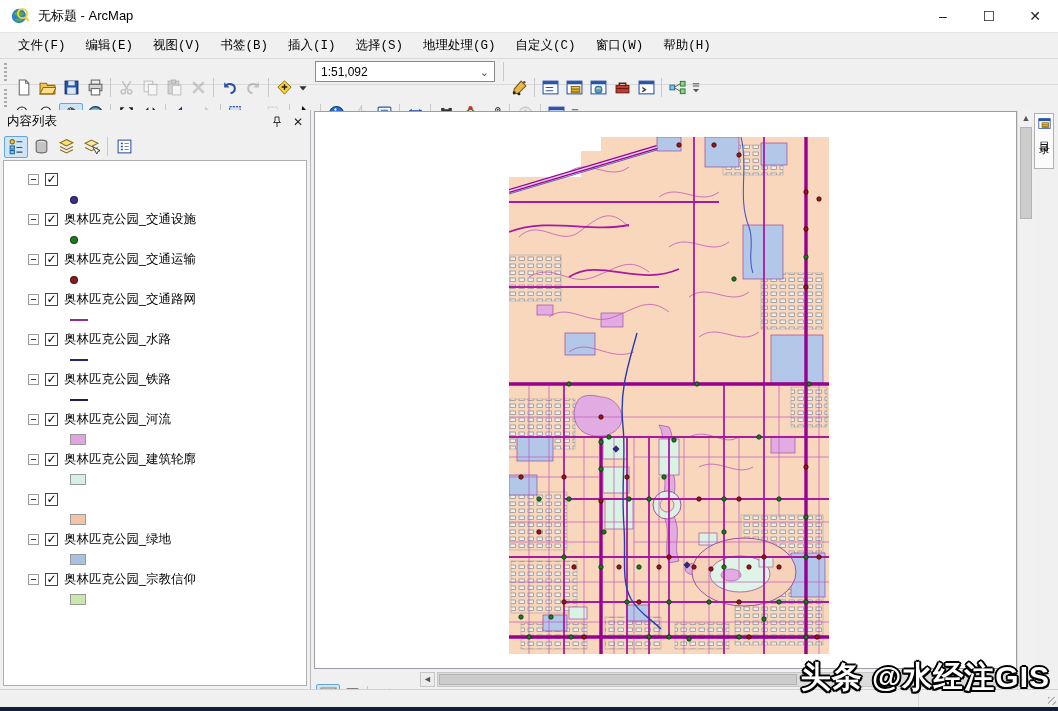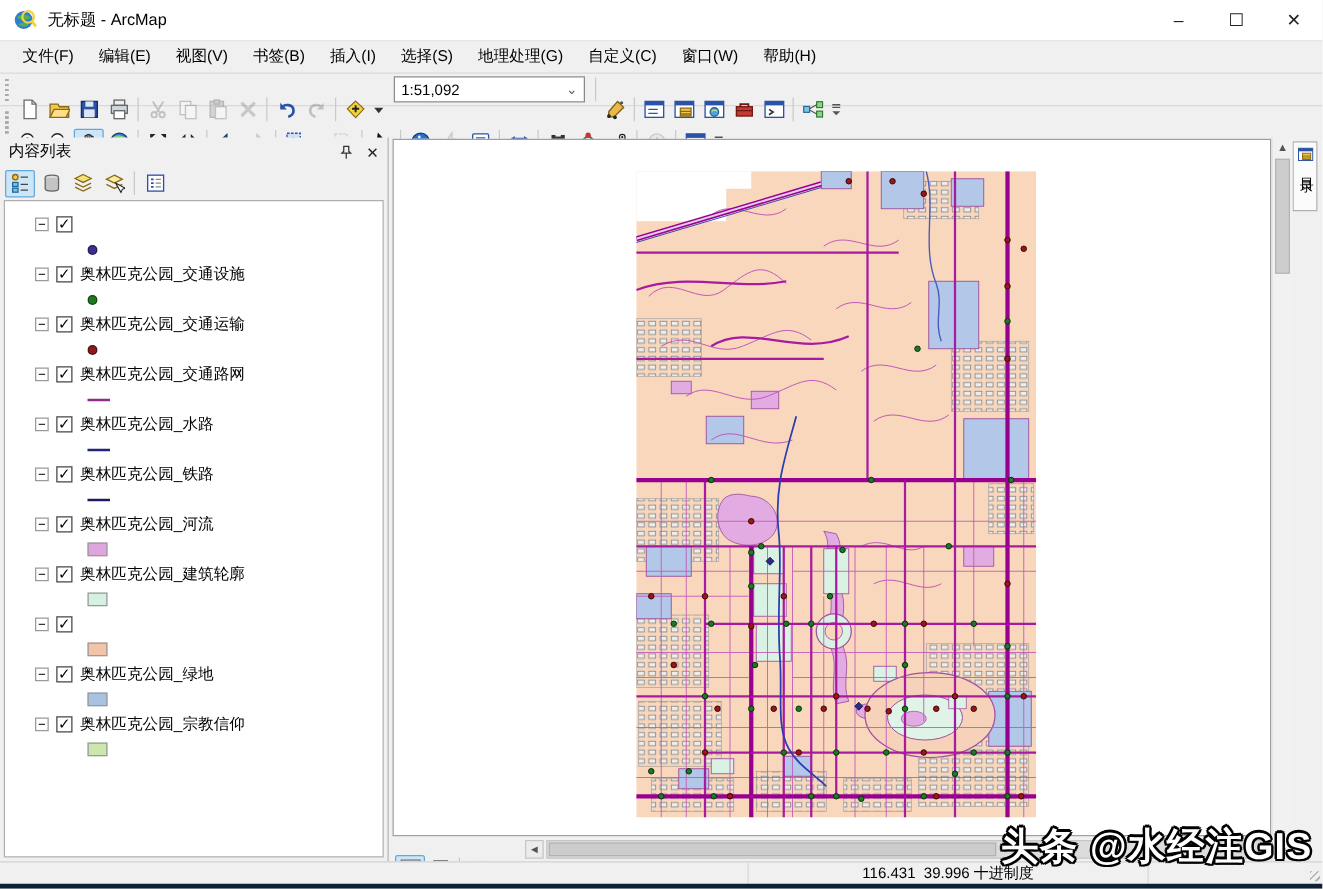--- a/index.html
+++ b/index.html
@@ -8,33 +8,33 @@
 
   
   .titlebar { height:32px; background:#fff; display:flex; align-items:center; padding:0 0 0 10px; gap:8px; }
   .app-icon svg { width:20px; height:20px; display:block; }
   .title-text { font-size:13px; }
   .win-controls { margin-left:auto; display:flex; height:100%; }
   .win-btn { width:46px; height:100%; display:flex; align-items:center; justify-content:center; font-size:14px; color:#222; }
 
   
   .menubar { height:26px; background:#f0f0f0; display:flex; align-items:center; padding:0 8px; border-top:1px solid #e6e6e6; }
-  .menu-item { padding:4px 10px; font-size:12.5px; white-space:nowrap; }
+  .menu-item { padding:4px 10px; font-size:12.5px; white-space:nowrap;font-family:Liberation Mono, monospace; }
 
   
   .toolbar { height:26px; display:flex; align-items:center; background:#f0f0f0; border-top:1px solid #d9d9d9; padding:0 2px; }
   .tgroup { display:flex; align-items:center;margin-top:32px; }
   .grip { width:3px; height:18px; margin:0 4px 0 2px; background:repeating-linear-gradient(to bottom,#aaa 0 2px,transparent 2px 4px); flex:none; }
   .tbtn { width:24px; height:22px; display:flex; align-items:center; justify-content:center; border:1px solid transparent; border-radius:2px; flex:none; }
   .tbtn svg { width:17px; height:17px; display:block; }
   .tbtn.narrow { width:14px; }
   .tbtn.disabled { opacity:.38; filter:grayscale(.9); }
   .tbtn.active { background:#cde6f7; border-color:#66a7d8; }
   .tsep { width:1px; height:19px; background:#c9c9c9; margin:0 3px; flex:none; }
-  .scale-combo { width:153px; height:21px; background:#fff; border:1px solid #8a8a8a; display:flex; align-items:center; padding:0 5px; margin:0 5px; font-size:12px; }
+  .scale-combo { width:180px; height:21px; background:#fff; border:1px solid #8a8a8a; display:flex; align-items:center; padding:0 5px; margin:0 5px; font-size:12px; }
   .scale-combo .chev { margin-left:auto; color:#555; font-size:11px; line-height:10px; }
 
   
   .workspace { position:absolute; top:110px; left:0; width:1056px; height:579px; display:flex; }
 
   .toc { width:311px; background:#f0f0f0; border-right:1px solid #b6b6b6; display:flex; flex-direction:column; flex:none; }
   .toc-header { height:23px; display:flex; align-items:center; padding:0 7px; font-size:12.5px; }
   .toc-header .hsp { margin-left:auto; display:flex; gap:10px; align-items:center; }
   .toc-header .hbtn { font-size:12px; color:#222; }
   .toc-header .hbtn svg { width:12px; height:12px; display:block; }
@@ -813,20 +813,19 @@
           <path d="M5 9.5h8M5 11.5h8" stroke="#8a6a14"></path>
         </svg>
       <span class="dock-label">目录</span>
     </div>
   </div>
 
 </div>
 
 <div class="statusbar">
   <span class="sb-spacer"></span>
-  <span class="sb-coords">116.431  39.996 十进制度</span>
   <span class="sb-right">
       <span class="sb-grip"></span>
     </span>
 </div>
 
 <div class="bottom-strip"></div>
 <div class="watermark">头条 @水经注GIS</div>
 
 </body></html>

